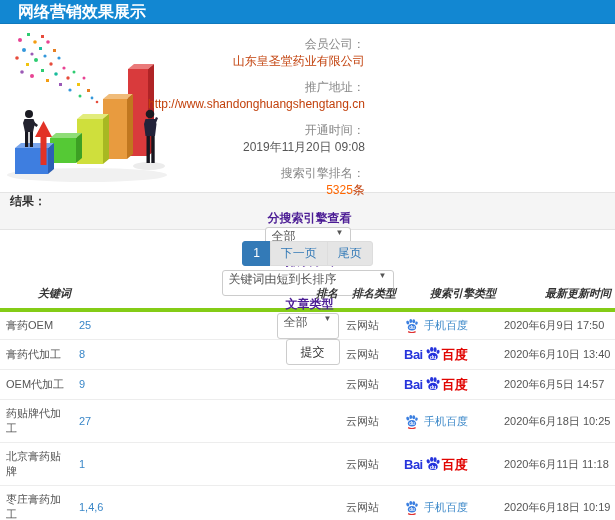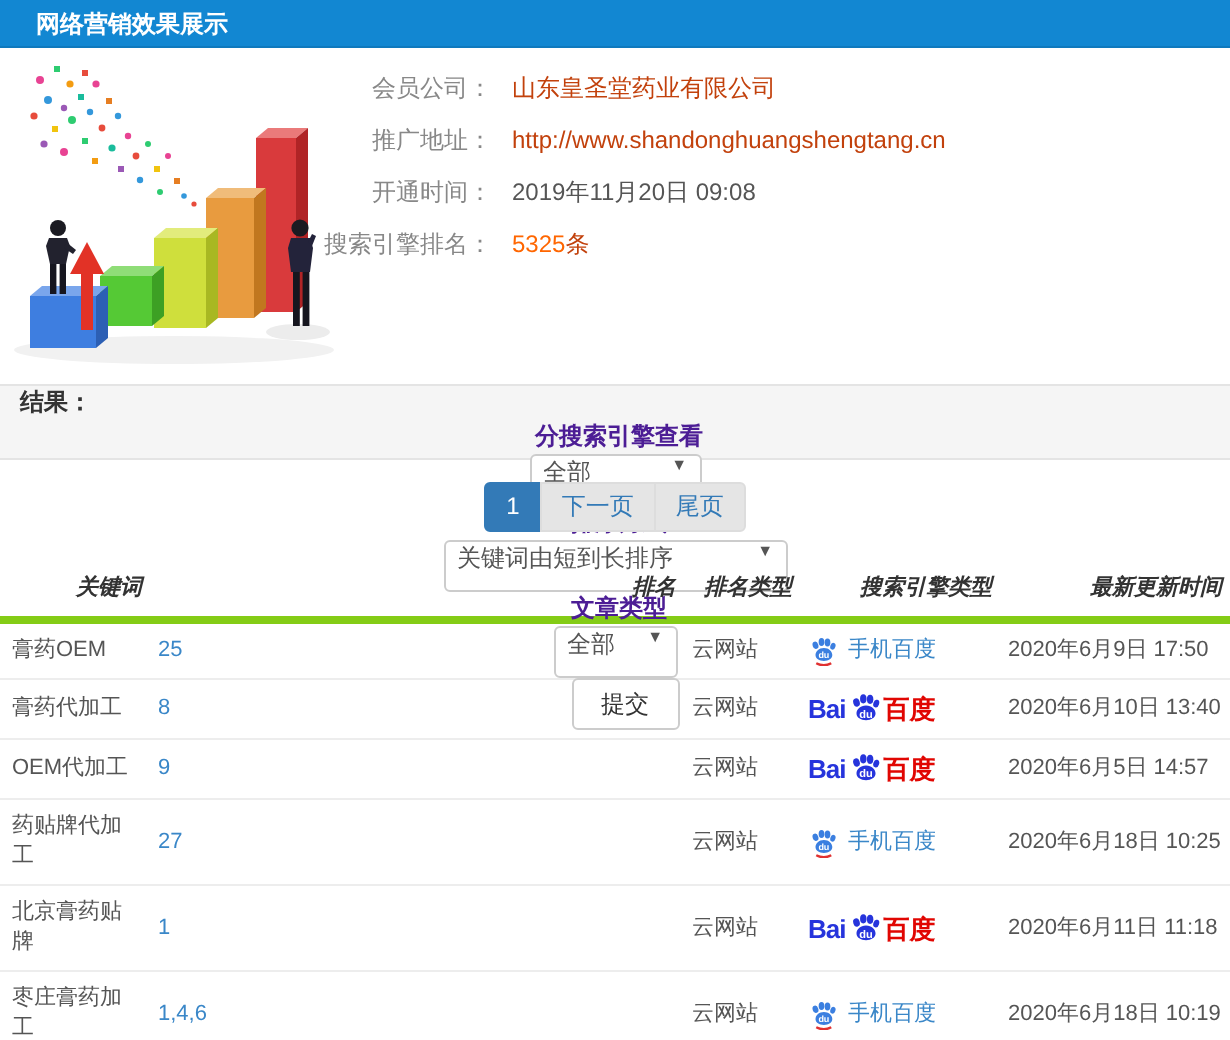--- a/index.html
+++ b/index.html
@@ -1,27 +1,27 @@
 <!DOCTYPE html>
 <html><head>
 <meta charset="utf-8">
 <style>
   * { margin:0; padding:0; box-sizing:border-box; }
   html,body { width:615px; height:520px; overflow:hidden; background:#fff;
     font-family:"Liberation Sans","DejaVu Sans",sans-serif; color:#555; }
 
   
   .app-header { height:24px; background:#1287d2; border-bottom:1px solid #0f79bd;
-    color:#fff; font-size:12px; font-weight:bold; line-height:24px; padding-left:18px; }
+    color:#fff; font-size:16px; font-weight:bold; line-height:24px; padding-left:18px; }
 
   
   .hero { position:relative; height:166px; }
   .hero svg.illu { position:absolute; left:2px; top:4px; }
   .info-panel { position:absolute; left:138px; top:12px; }
-  .info-row { display:flex; align-items:flex-end; margin-bottom:9px; font-size:12px; line-height:17px; }
+  .info-row { display:flex; align-items:flex-end; margin-bottom:9px; font-size:12px; line-height:17px;flex-direction:column; }
   .info-label { width:108px; text-align:right; color:#888; flex:none; }
   .info-value { margin-left:10px; color:#555; }
   a.lnk, .lnk { color:#c2410c; text-decoration:none; cursor:pointer; }
   .num-accent { color:#ff6600; }
 
   
   .filter-bar { margin-top:2px; height:38px; background:#f5f5f5;
     border-top:1px solid #e4e4e4; border-bottom:1px solid #e4e4e4;
     display:flex; align-items:center; padding:0 10px; font-size:12px; white-space:nowrap;flex-direction:column; }
   .filter-bar .result-label { font-weight:bold; color:#333; margin-right:auto; }

